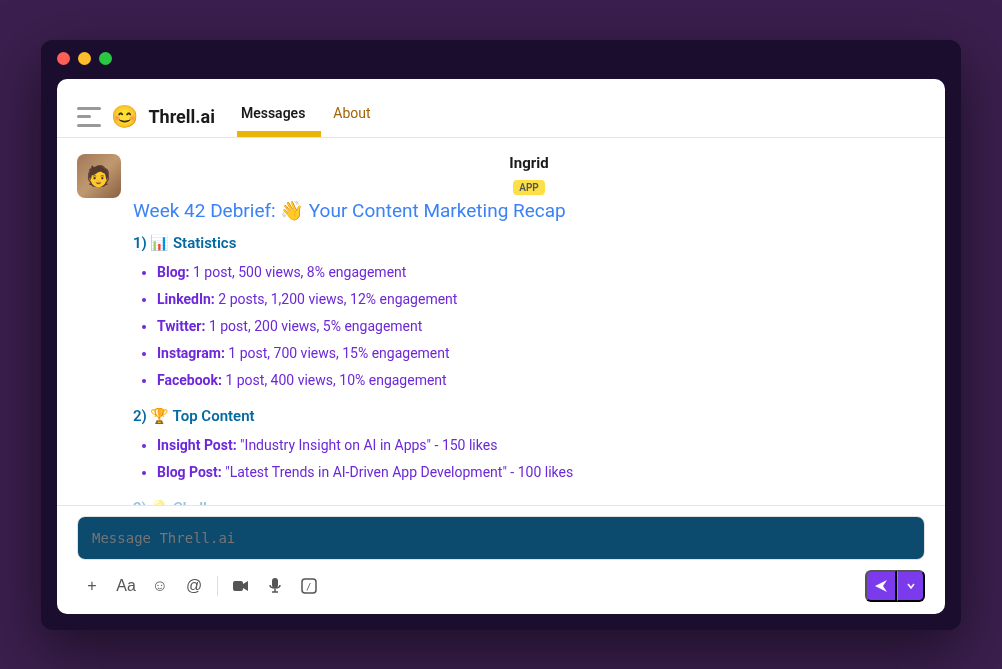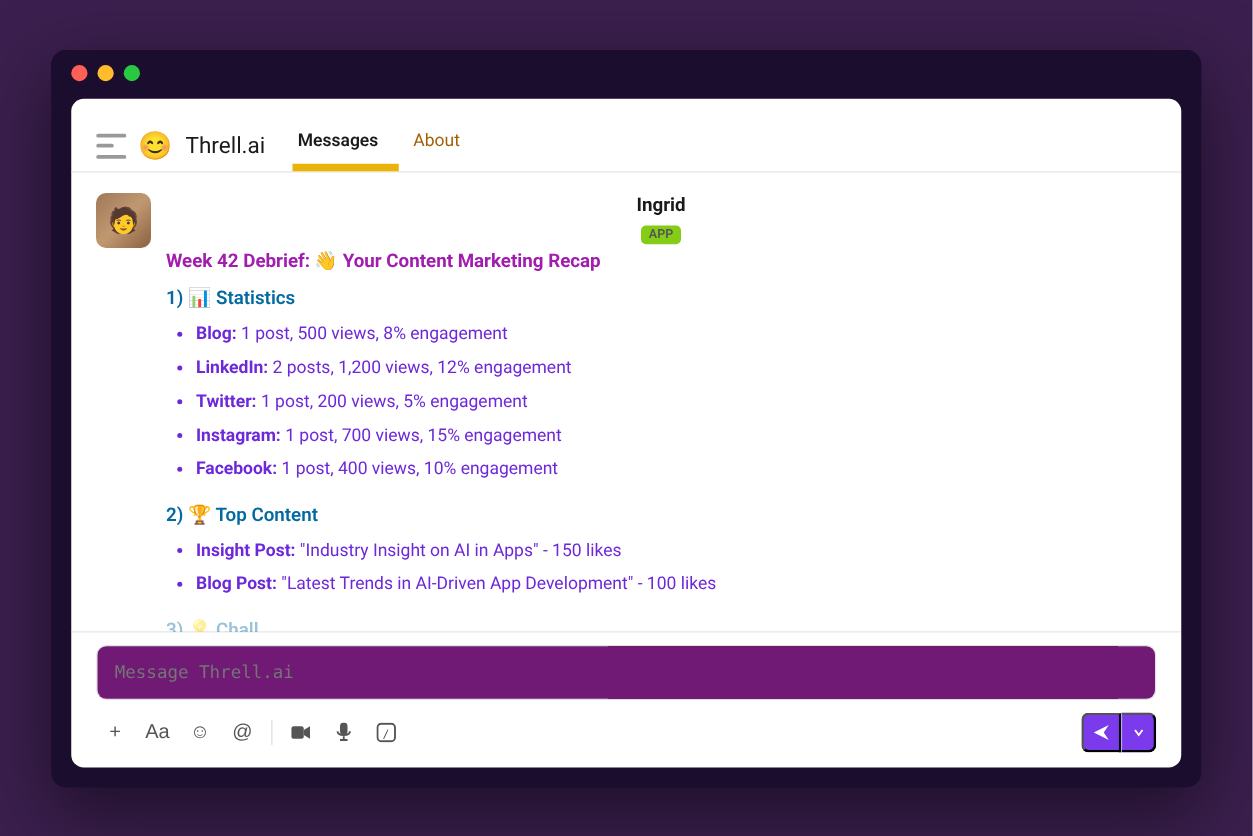--- a/index.html
+++ b/index.html
@@ -85,21 +85,21 @@
     .sidebar-icon span:nth-child(1) { width: 100%; }
     .sidebar-icon span:nth-child(2) { width: 60%; }
     .sidebar-icon span:nth-child(3) { width: 100%; }
 
     .app-logo {
       font-size: 22px;
     }
 
     .app-title {
       font-size: 18px;
-      font-weight: 400;
+      font-weight: 700;
       color: #1a1a1a;
     }
 
     .tabs {
       display: flex;
       gap: 0;
       margin-top: 12px;
       padding: 0 20px;
     }
 
@@ -162,34 +162,34 @@
       flex-direction: column;
     }
 
     .sender-name {
       font-size: 15px;
       font-weight: 700;
       color: #1a1a1a;
     }
 
     .app-badge {
-      background: #84cc16;
+      background: #fde047;
       color: #555;
       font-size: 10px;
       font-weight: 600;
       padding: 2px 6px;
       border-radius: 4px;
       text-transform: uppercase;
       text-align: center;
     }
 
     .message-title {
-      font-size: 15px;
-      font-weight: 700;
-      color: #a21caf;
+      font-size: 19px;
+      font-weight: 400;
+      color: #3b82f6;
       margin-bottom: 12px;
     }
 
     .section-heading {
       font-size: 15px;
       font-weight: 600;
       color: #0369a1;
       margin-bottom: 10px;
       margin-top: 4px;
     }
@@ -220,21 +220,21 @@
       width: 100%;
       border: 1px solid #e0e0e0;
       border-radius: 8px;
       padding: 12px 14px;
       font-size: 14px;
       color: #aaa;
       outline: none;
       resize: none;
       height: 44px;
       line-height: 1.4;
-      background: #701a75;
+      background: #0c4a6e;
     }
 
     .toolbar {
       display: flex;
       align-items: center;
       padding: 6px 0 2px 0;
       gap: 4px;
     }
 
     .toolbar-btn {

